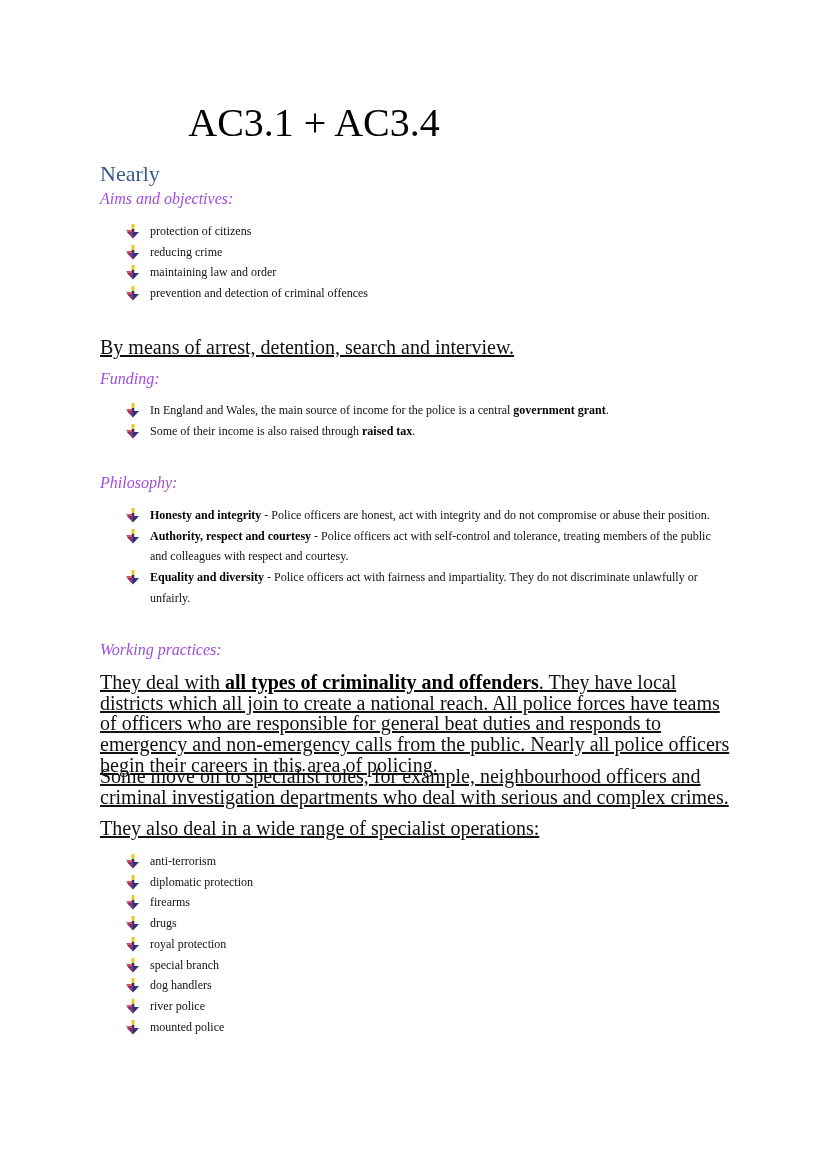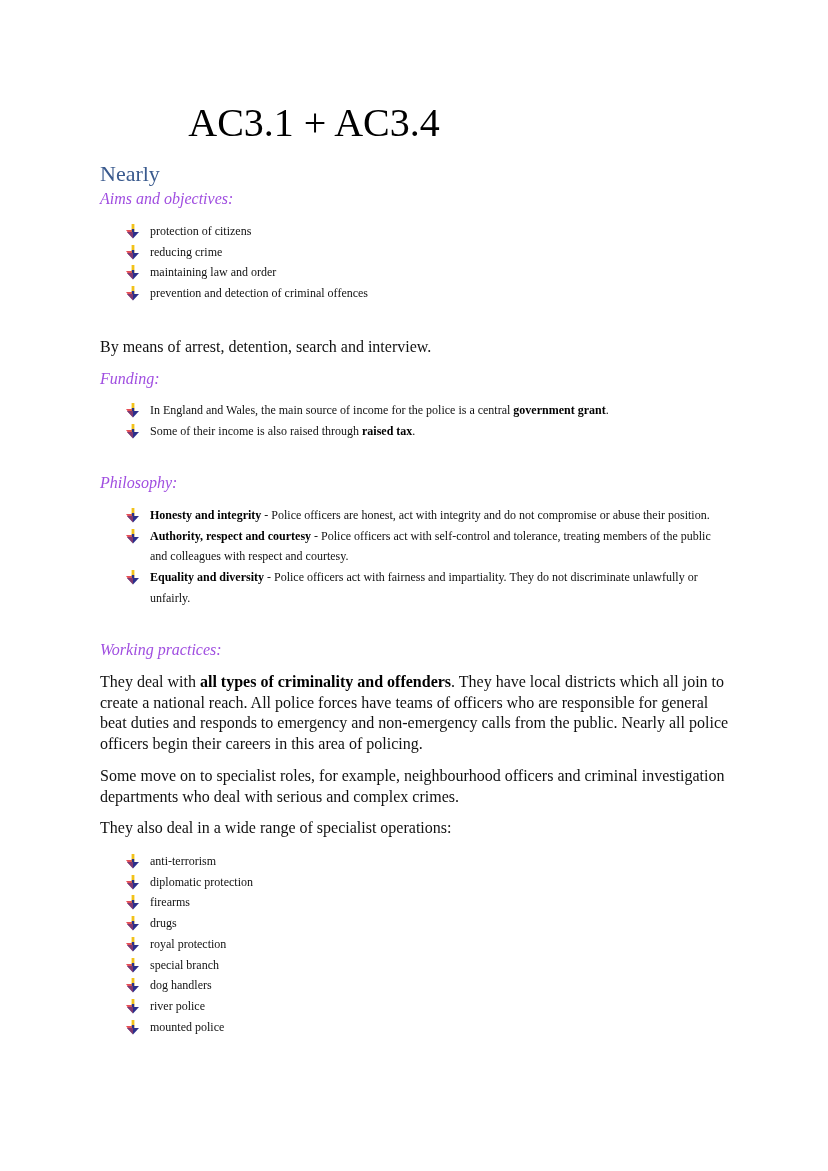--- a/index.html
+++ b/index.html
@@ -51,24 +51,25 @@
       line-height: 20px;
       color: #a04ee0;
       margin: 0;
       font-weight: normal;
       font-style: italic;
     }
     .para {
       position: absolute;
       left: 0;
       width: 630px;
-      font-size: 16px;
+      font-size: 20px;
       line-height: 20.7px;
       margin: 0;
       color: #111;
+      text-decoration: underline;
     }
     ul.arrow-list {
       position: absolute;
       left: 26px;
       margin: 0;
       padding: 0;
       list-style: none;
       width: 600px;
     }
     ul.arrow-list li {

